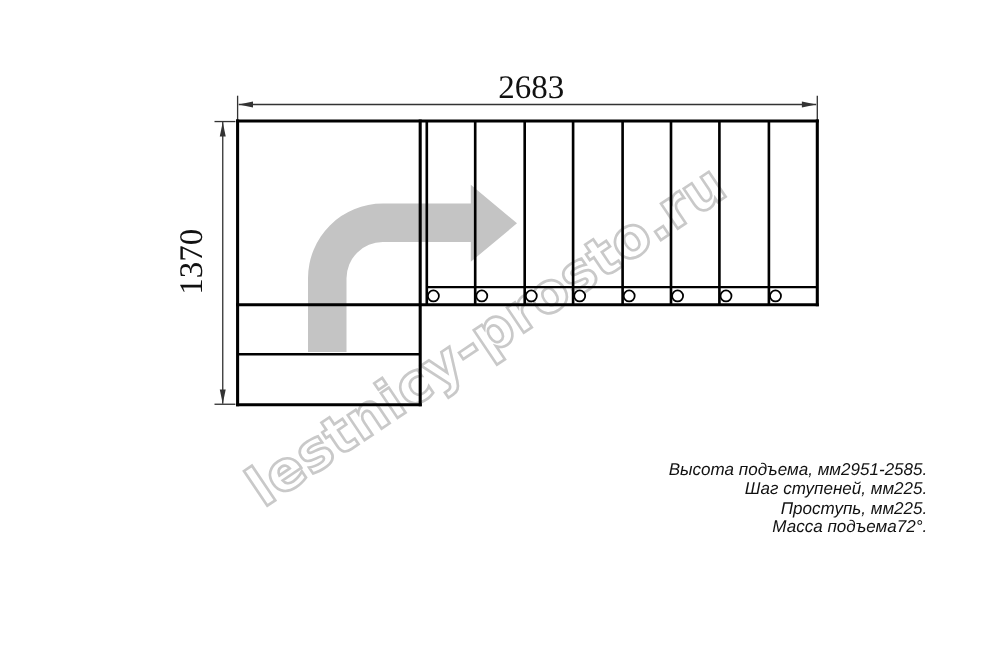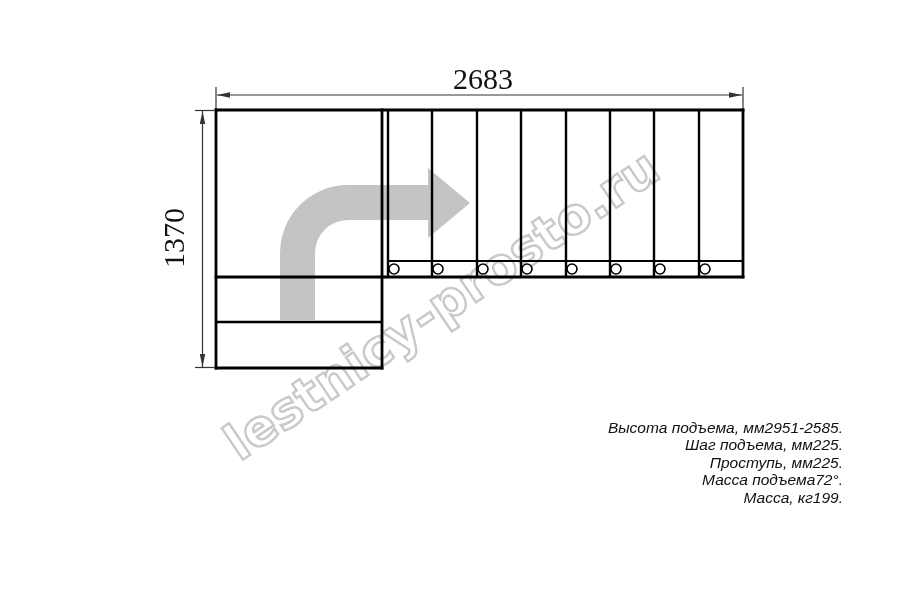--- a/index.html
+++ b/index.html
@@ -100,30 +100,26 @@
       <circle cx="705" cy="269" r="5" fill="#ffffff" stroke-width="1.6"></circle>
     </g>
   </svg>
 
   <div class="specs">
     <div class="row">
       <span class="label">Высота подъема, мм</span>
       <span class="value">2951-2585.</span>
     </div>
     <div class="row">
-      <span class="label">Шаг подъема, мм</span>
+      <span class="label">Шаг ступеней, мм</span>
       <span class="value">225.</span>
     </div>
     <div class="row">
       <span class="label">Проступь, мм</span>
       <span class="value">225.</span>
     </div>
     <div class="row">
       <span class="label">Масса подъема</span>
       <span class="value">72°.</span>
     </div>
-    <div class="row">
-      <span class="label">Масса, кг</span>
-      <span class="value">199.</span>
-    </div>
   </div>
 
 </div>
 
 </body></html>

